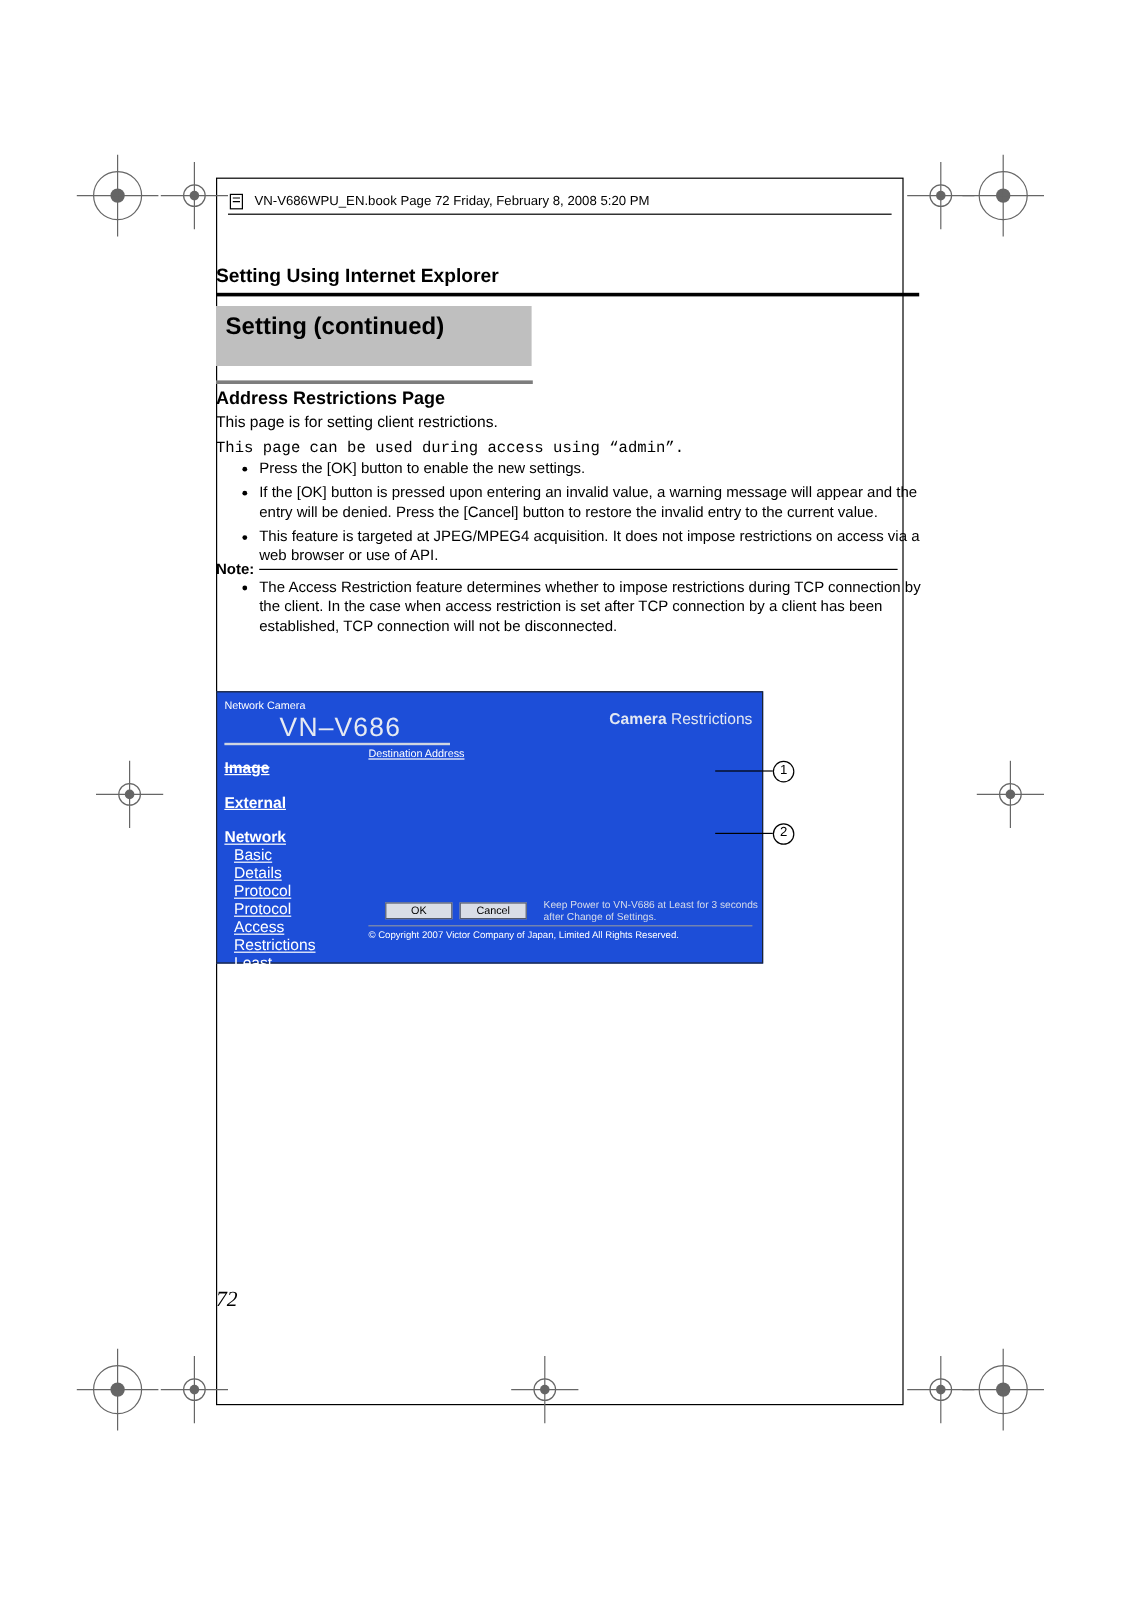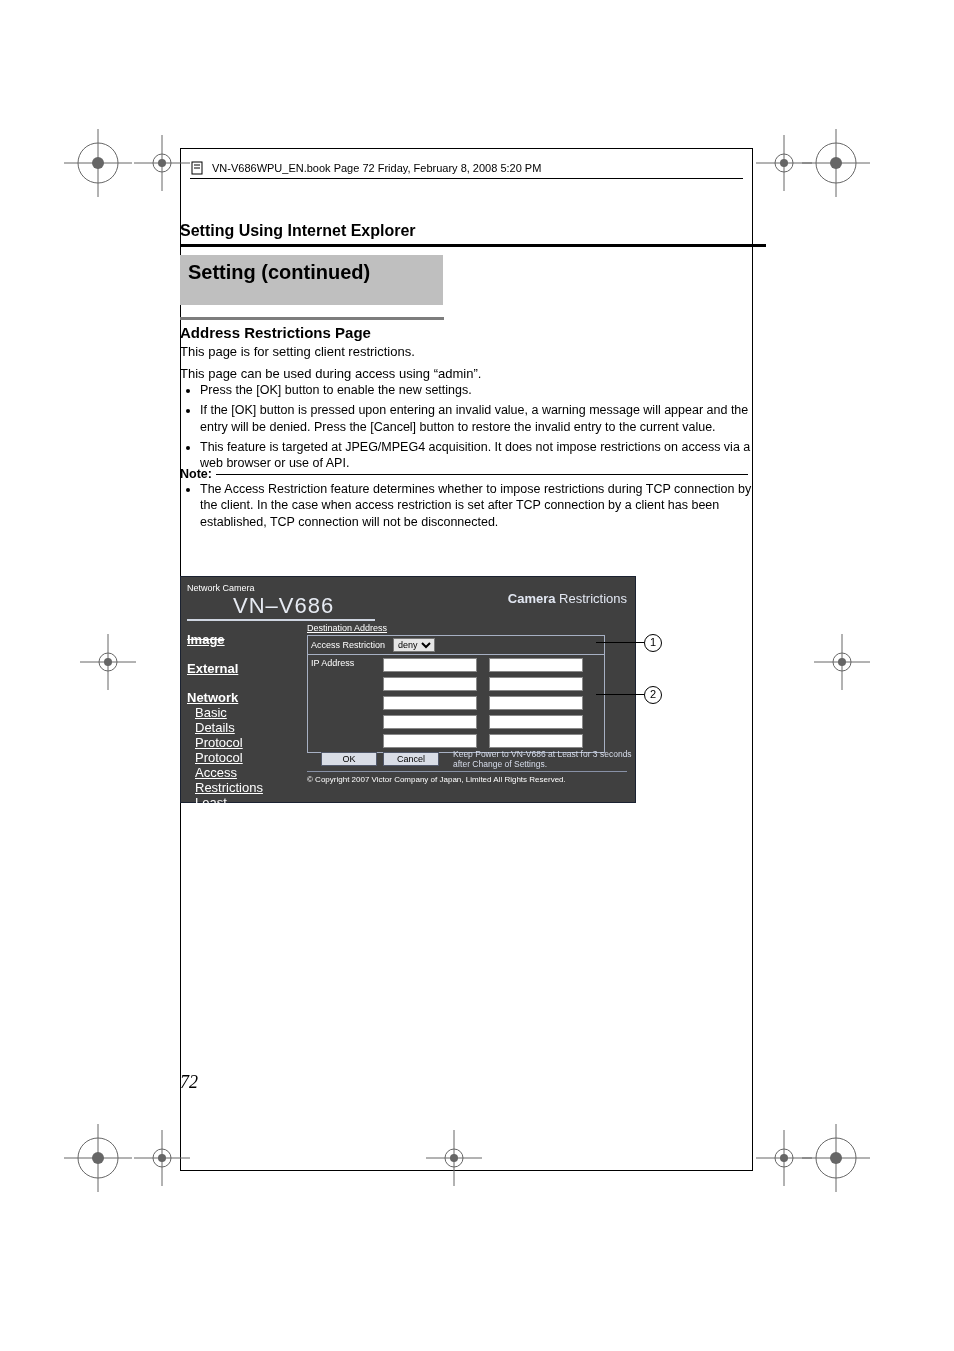--- a/index.html
+++ b/index.html
@@ -83,21 +83,21 @@
     font-size: 13px;
     line-height: 1.25;
   }
   .bullets {
     position: absolute;
     left: 182px;
     width: 568px;
     font-size: 12.5px;
     line-height: 1.3;
     list-style-type: disc;
-    padding-left: 18px;
+    padding-left: 34px;
     margin: 0;
   }
   .bullets li { margin-bottom: 4px; }
   .note-row {
     position: absolute;
     left: 180px;
     top: 467px;
     width: 568px;
     font-size: 12.5px;
     font-weight: bold;
@@ -111,21 +111,21 @@
     height: 0;
   }
 
   
   .ui {
     position: absolute;
     left: 180px;
     top: 576px;
     width: 454px;
     height: 225px;
-    background: #404040;
+    background: #1d4ed8;
     color: #fff;
     font-size: 9px;
     border: 1px solid #1b2231;
   }
   .ui .top-left {
     position: absolute; left: 6px; top: 6px; font-size: 9px;
   }
   .ui .model {
     position: absolute; left: 52px; top: 16px;
     font-size: 22px; font-weight: 500; color: #e6eaf2;
@@ -250,21 +250,21 @@
 </div>
 
 <div class="section-heading">Setting Using Internet Explorer</div>
 <div class="heavy-rule"></div>
 <div class="title-block">Setting (continued)</div>
 
 <div class="subhead-rule"></div>
 <div class="subhead">Address Restrictions Page</div>
 
 <div class="body-text" style="top:344px;">This page is for setting client restrictions.</div>
-<div class="body-text" style="top:366px;">This page can be used during access using “admin”.</div>
+<div class="body-text" style="top:366px;font-family:Liberation Mono, monospace;">This page can be used during access using “admin”.</div>
 
 <ul class="bullets" style="top:382px;">
   <li>Press the [OK] button to enable the new settings.</li>
   <li>If the [OK] button is pressed upon entering an invalid value, a warning message will appear and the entry will be denied. Press the [Cancel] button to restore the invalid entry to the current value.</li>
   <li>This feature is targeted at JPEG/MPEG4 acquisition. It does not impose restrictions on access via a web browser or use of API.</li>
 </ul>
 
 <div class="note-row">
   <span>Note:</span>
   <span class="rule-after"></span>
@@ -291,43 +291,20 @@
     <div class="sub">Protocol</div>
     <div class="sub">Access Restrictions</div>
     <div class="sub">Least</div>
     <div class="sub">Password</div>
     <div class="grp" style="margin-top:1px;">Utility</div>
     <div class="grp" style="margin-top:14px;">Status</div>
   </div>
 
   <div class="content">
     <div class="dest-hdr">Destination Address</div>
-    <div class="row-table">
-      <div class="row1">
-        <span style="width:76px;">Access Restriction</span>
-        <select>
-          <option>deny</option>
-        </select>
-      </div>
-      <div class="ip-row">
-        <div class="ip-label">IP Address</div>
-        <div class="ip-grid">
-          <input style="">
-          <input style="">
-          <input style="">
-          <input style="">
-          <input style="">
-          <input style="">
-          <input style="">
-          <input style="">
-          <input style="">
-          <input style="">
-        </div>
-      </div>
-    </div>
   </div>
 
   <div class="btn-row">
     <div class="btn">OK</div>
     <div class="btn">Cancel</div>
     <div class="hint">Keep Power to VN-V686 at Least for 3 seconds after Change of Settings.</div>
   </div>
   <div class="hr"></div>
   <div class="copyright">© Copyright 2007 Victor Company of Japan, Limited All Rights Reserved.</div>
 </div>

